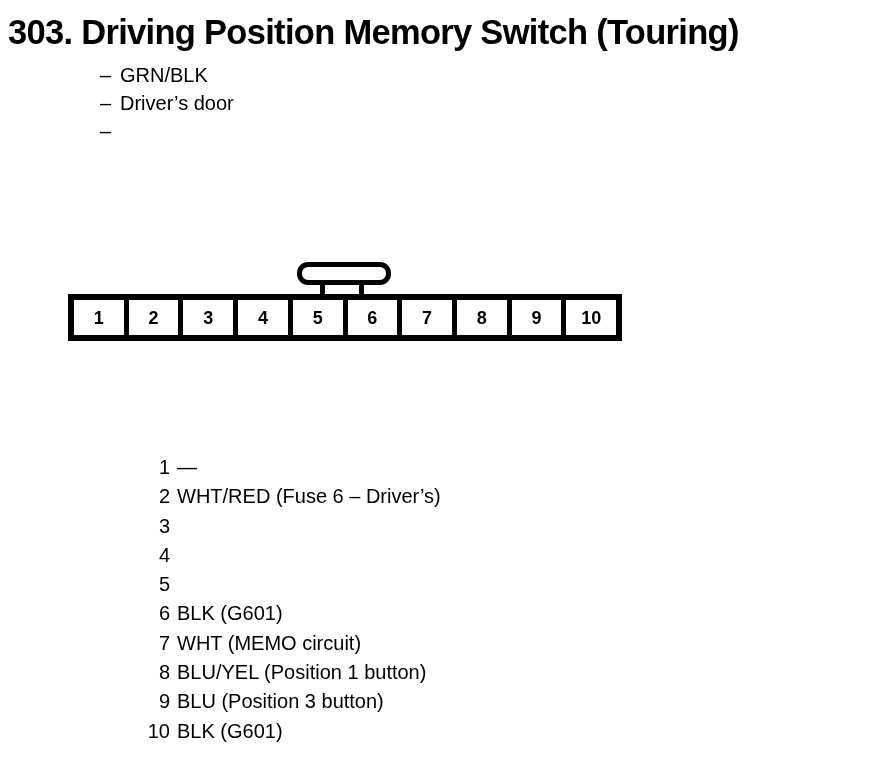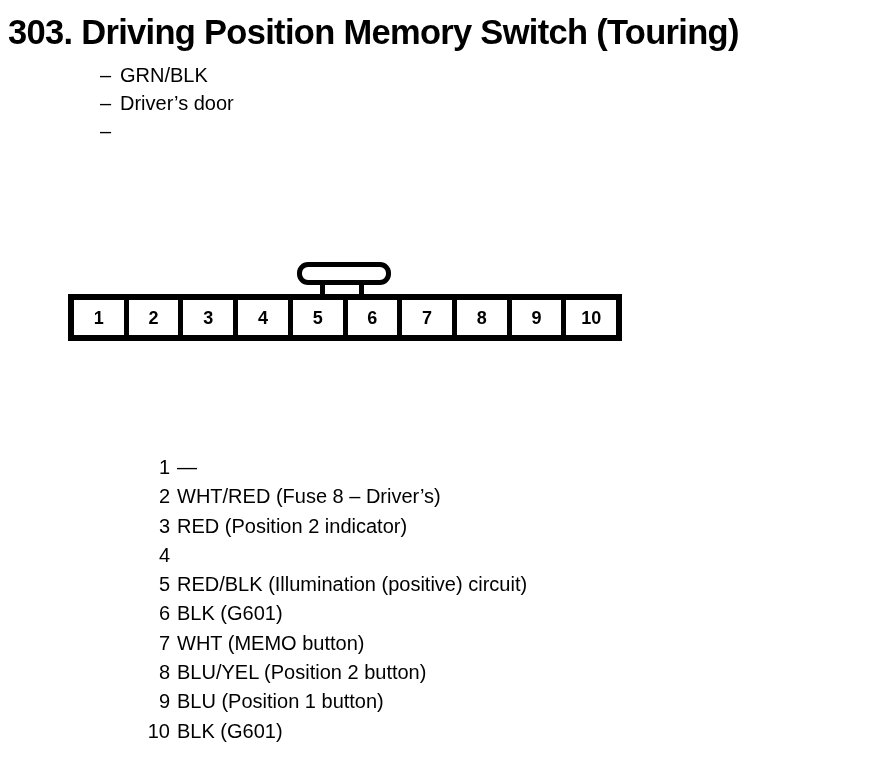--- a/index.html
+++ b/index.html
@@ -162,46 +162,44 @@
   </div>
 </div>
 
 <div id="pin-legend">
   <div class="legend-row">
     <span class="legend-num">1</span>
     <span class="legend-desc">—</span>
   </div>
   <div class="legend-row">
     <span class="legend-num">2</span>
-    <span class="legend-desc">WHT/RED (Fuse 8 – Driver’s)</span>
+    <span class="legend-desc">WHT/RED (Fuse 6 – Driver’s)</span>
   </div>
   <div class="legend-row">
     <span class="legend-num">3</span>
-    <span class="legend-desc">RED (Position 2 indicator)</span>
   </div>
   <div class="legend-row">
     <span class="legend-num">4</span>
   </div>
   <div class="legend-row">
     <span class="legend-num">5</span>
-    <span class="legend-desc">RED/BLK (Illumination (positive) circuit)</span>
   </div>
   <div class="legend-row">
     <span class="legend-num">6</span>
     <span class="legend-desc">BLK (G601)</span>
   </div>
   <div class="legend-row">
     <span class="legend-num">7</span>
-    <span class="legend-desc">WHT (MEMO button)</span>
+    <span class="legend-desc">WHT (MEMO circuit)</span>
   </div>
   <div class="legend-row">
     <span class="legend-num">8</span>
-    <span class="legend-desc">BLU/YEL (Position 2 button)</span>
+    <span class="legend-desc">BLU/YEL (Position 1 button)</span>
   </div>
   <div class="legend-row">
     <span class="legend-num">9</span>
-    <span class="legend-desc">BLU (Position 1 button)</span>
+    <span class="legend-desc">BLU (Position 3 button)</span>
   </div>
   <div class="legend-row">
     <span class="legend-num">10</span>
     <span class="legend-desc">BLK (G601)</span>
   </div>
 </div>
 
 </body></html>

